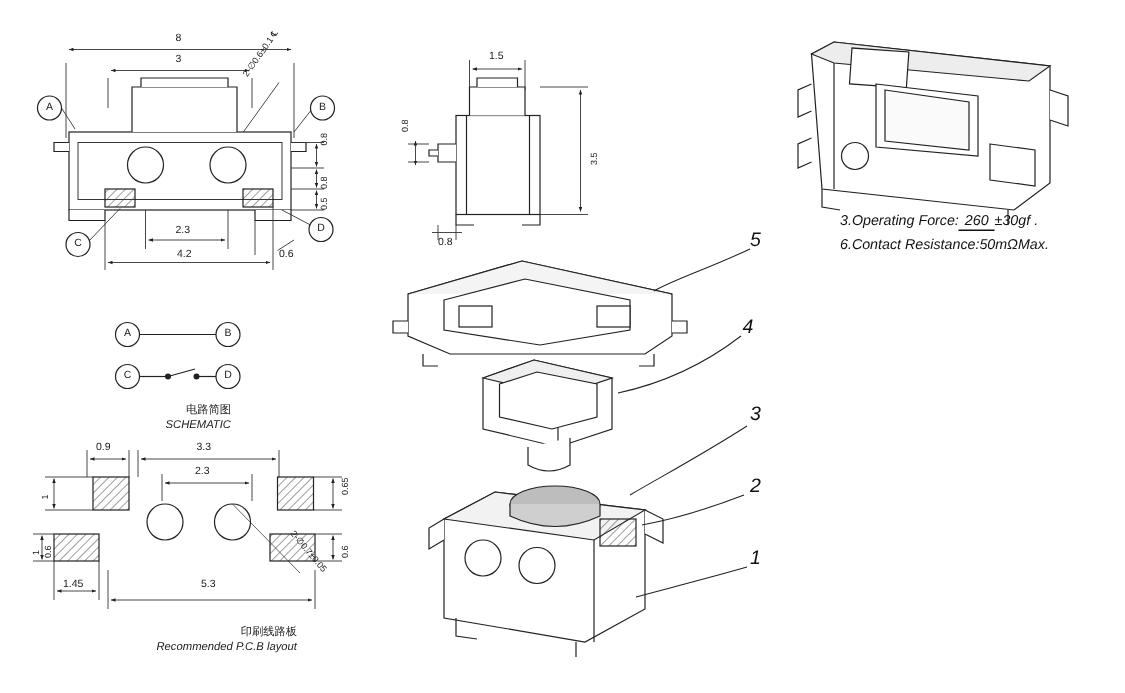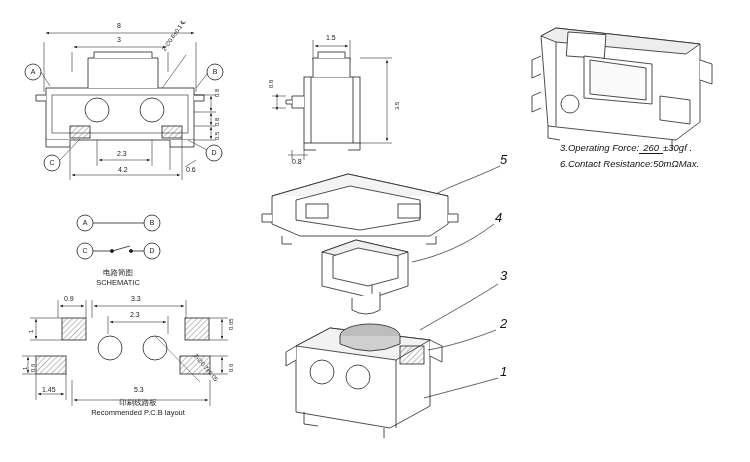--- a/index.html
+++ b/index.html
@@ -10,23 +10,23 @@
     color:#1a1a1a;
     overflow:hidden;
     position:relative;
   }
   .sheet{position:absolute;left:0;top:0;width:750px;height:462px;}
   svg{position:absolute;left:0;top:0;width:750px;height:462px;}
   .lbl{position:absolute;font-size:7px;color:#1a1a1a;white-space:nowrap;letter-spacing:0;}
   .specs{position:absolute;left:560px;top:140px;width:188px;}
   .specs div{font-size:9.5px;font-style:italic;color:#111;line-height:16px;white-space:nowrap;}
   .under{border-bottom:1px solid #111;padding:0 4px;margin-top:20px;}
-  .cap{position:absolute;text-align:center;font-size:7.5px;line-height:10px;}
+  .cap{position:absolute;text-align:right;font-size:7.5px;line-height:10px;}
   .cap .cn{font-size:7.5px;}
-  .cap .en{font-size:7.5px;}
+  .cap .en{font-style:italic;font-size:7.5px;}
   .num{position:absolute;font-size:13px;font-style:italic;color:#111;}
   .ballbl{position:absolute;font-size:7px;text-align:center;width:12px;line-height:12px;}
 </style>
 </head>
 <body>
 
 <div class="sheet">
 
 <svg viewBox="0 0 750 462">
   <defs>
@@ -290,21 +290,21 @@
 <div class="lbl" style="left:130px;top:311px;">2.3</div>
 <div class="lbl" style="left:228px;top:330px;font-size:6px;transform:rotate(-90deg);transform-origin:left top;">0.65</div>
 <div class="lbl" style="left:28px;top:333px;font-size:6px;transform:rotate(-90deg);transform-origin:left top;">1</div>
 <div class="lbl" style="left:22px;top:370px;font-size:6px;transform:rotate(-90deg);transform-origin:left top;">1</div>
 <div class="lbl" style="left:30px;top:372px;font-size:6px;transform:rotate(-90deg);transform-origin:left top;">0.6</div>
 <div class="lbl" style="left:228px;top:372px;font-size:6px;transform:rotate(-90deg);transform-origin:left top;">0.6</div>
 <div class="lbl" style="left:42px;top:386px;">1.45</div>
 <div class="lbl" style="left:134px;top:386px;">5.3</div>
 <div class="lbl" style="left:198px;top:352px;font-size:6px;transform:rotate(50deg);transform-origin:left top;">2-∅0.7±0.05</div>
 
-<div class="cap" style="left:78px;top:398px;width:120px;">
+<div class="cap" style="left:78px;top:416px;width:120px;">
   <div class="cn">印刷线路板</div>
   <div class="en">Recommended P.C.B layout</div>
 </div>
 
 <div class="num" style="left:500px;top:152px;">5</div>
 <div class="num" style="left:495px;top:210px;">4</div>
 <div class="num" style="left:500px;top:268px;">3</div>
 <div class="num" style="left:500px;top:316px;">2</div>
 <div class="num" style="left:500px;top:364px;">1</div>
 

